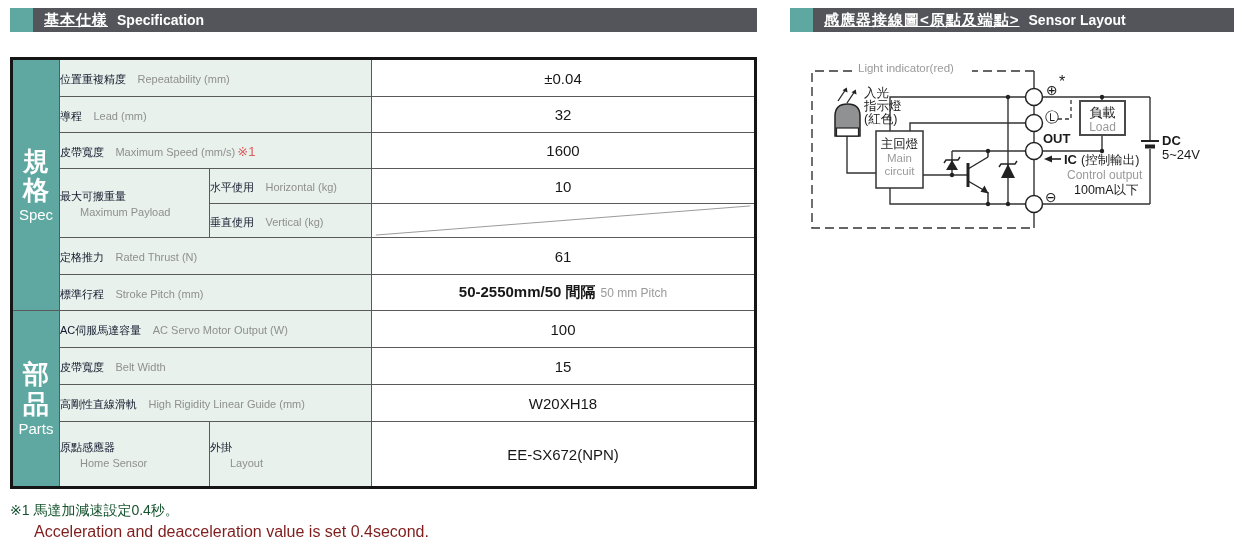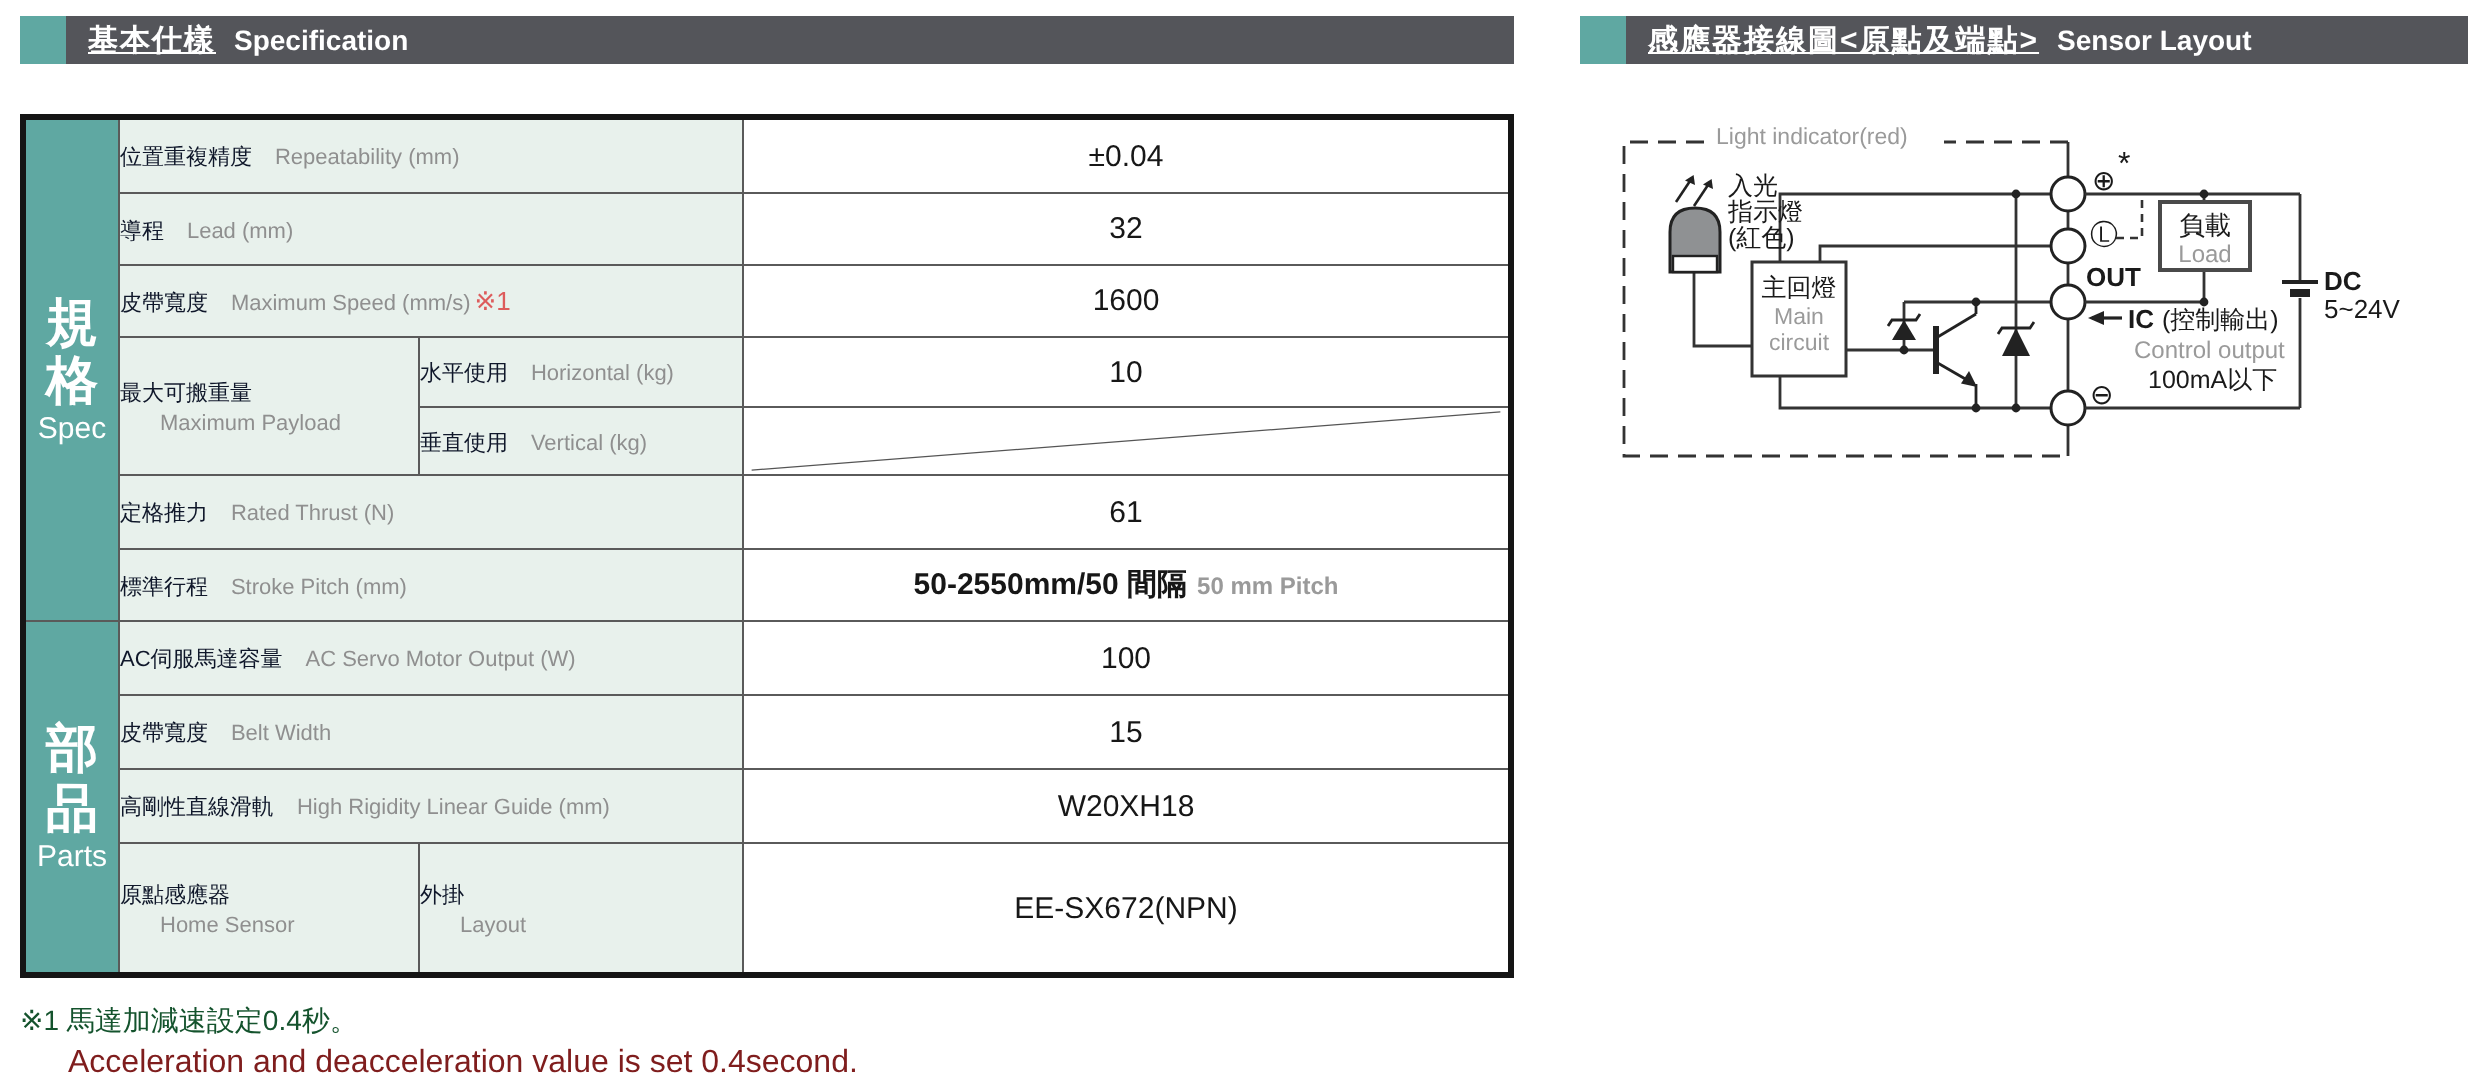--- a/index.html
+++ b/index.html
@@ -23,21 +23,21 @@
   td.sidebar .en{font-size:15px;margin-top:1px;}
   td.lbl{background:#E8F1EC;padding-left:12px;border-right:3px solid #151515;}
   td.lbl-a{background:#E8F1EC;padding-left:12px;width:150px;}
   td.lbl-b{background:#E8F1EC;padding-left:12px;border-right:3px solid #151515;width:162px;}
   .zh-lbl{font-size:11px;color:#0f172a;}
   .en-lbl{font-size:11px;color:#8f8f8f;margin-left:7px;}
   .en-lbl-block{font-size:11px;color:#8f8f8f;margin-top:2px;padding-left:20px;}
   .note-red{font-size:13px;color:#DD5C5C;margin-left:2px;}
   td.val{background:#fff;text-align:center;font-size:15px;color:#171717;width:384px;margin-left:12px;}
   td.val .bold{font-weight:bold;}
-  td.val .sub{font-size:12px;color:#9a9a9a;margin-left:5px;font-weight:bold;}
+  td.val .sub{font-size:12px;color:#9a9a9a;margin-left:5px;font-weight:normal;}
   tr.sect-top td{border-top:1px solid #15803d;}
   td.diag{position:relative;background:#fff;}
   td.diag svg{position:absolute;left:0;top:0;width:100%;height:100%;}
 
   
   .footnote{margin-top:13px;}
   .footnote .fn-red{font-size:14px;color:#14532d;}
   .footnote .fn-gray{font-size:16px;color:#7f1d1d;margin-left:24px;margin-top:3px;}
 
   

